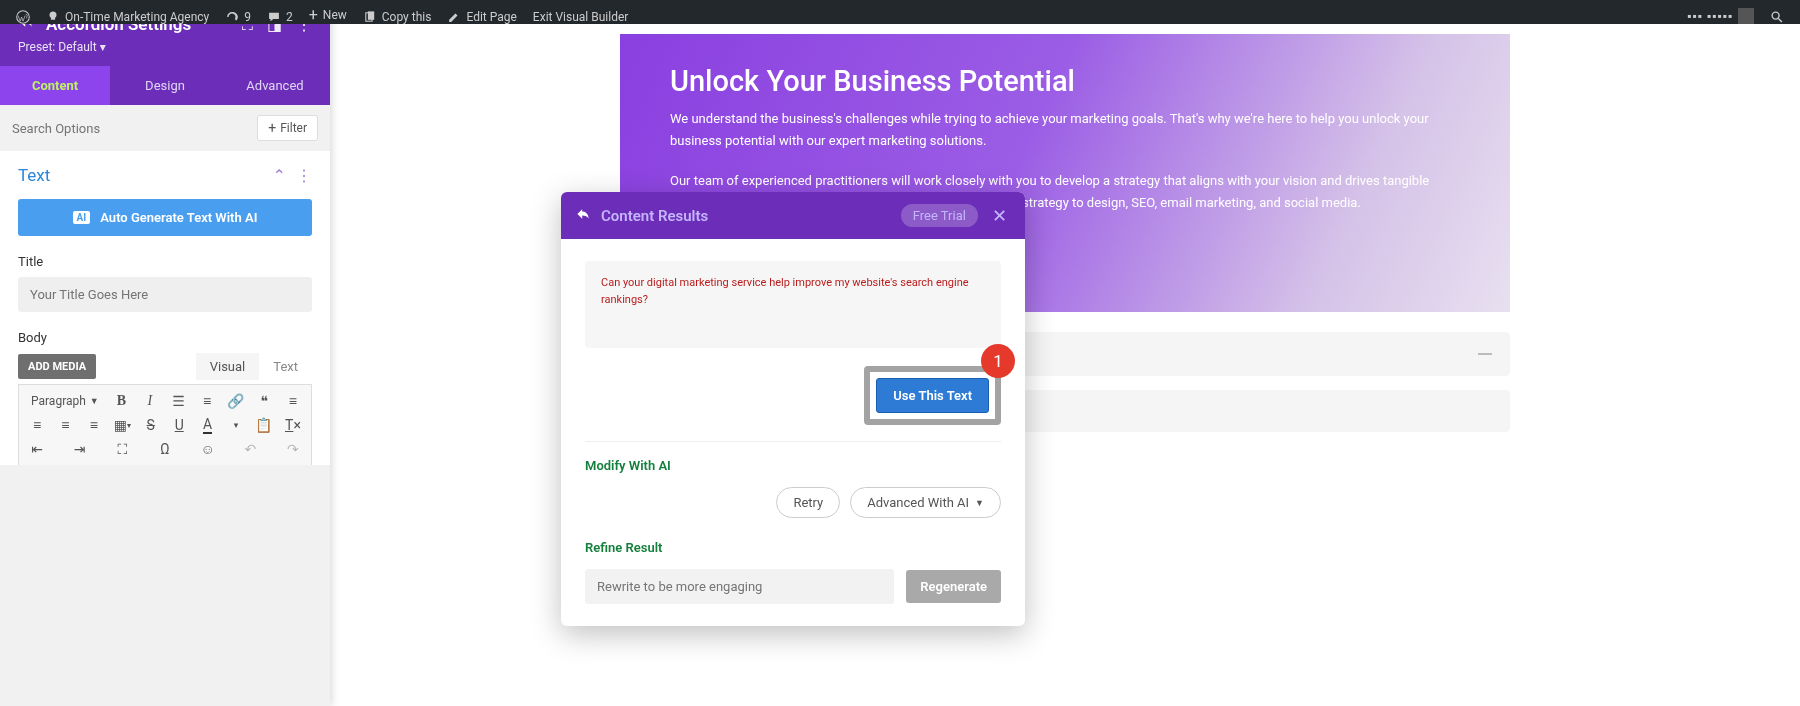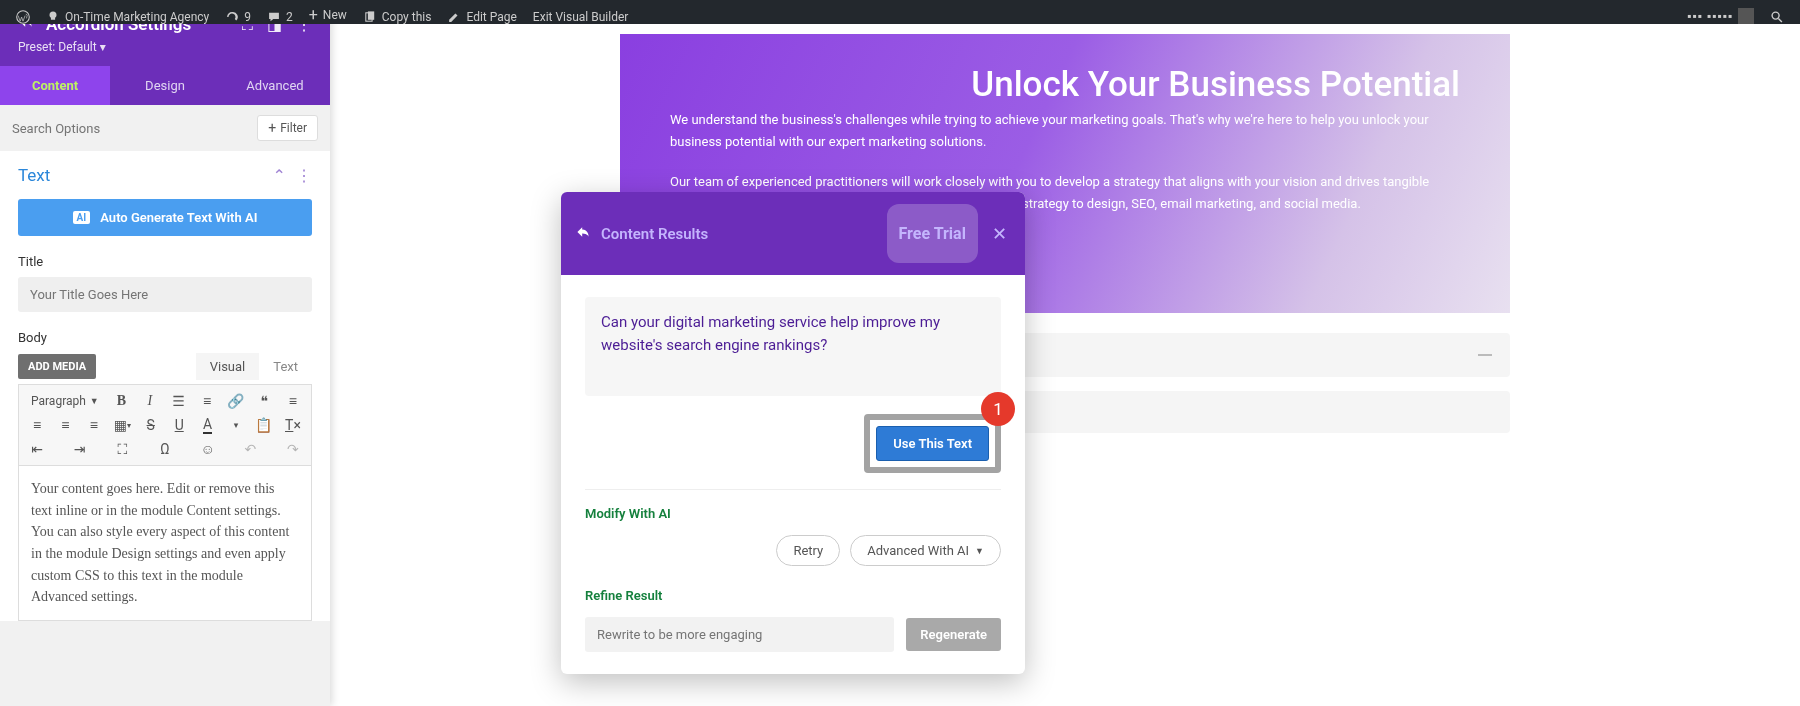--- a/index.html
+++ b/index.html
@@ -46,35 +46,35 @@
 
 .toolbar { border: 1px solid #ddd; border-bottom: none; background: #f7f7f7; padding: 6px 8px; display: flex; flex-wrap: wrap; gap: 4px 8px; align-items: center; margin-top: 4px; justify-content: space-between; }
 .tb { width: 20px; height: 20px; display: flex; align-items: center; justify-content: center; color: #555; font-size: 14px; cursor: pointer; }
 .tb.sel { width: auto; padding: 0 4px; font-size: 12px; gap: 4px; }
 
 .editor { border: 1px solid #ddd; background: #fff; padding: 12px; font-family: Georgia, serif; font-size: 14px; line-height: 1.55; color: #555; min-height: 140px; }
 
 
 .canvas { position: fixed; top: 24px; left: 330px; right: 0; bottom: 0; background: #fff; overflow: auto; }
 .hero { margin: 10px auto 0; max-width: 890px; background: linear-gradient(115deg, #8a3fe0 0%, #9b5de5 45%, #d5c2e8 80%, #e8e0f0 100%); color: #fff; padding: 30px 50px 40px; }
-.hero h1 { text-align: right; font-size: 35px; font-weight: 500; margin-bottom: 4px; }
+.hero h1 { text-align: left; font-size: 29px; font-weight: 500; margin-bottom: 10px; }
 .hero p { font-size: 13px; line-height: 1.7; margin-bottom: 18px; }
 
 .acc-rows { max-width: 890px; margin: 20px auto; }
 .acc-row { background: #f5f5f5; border-radius: 4px; padding: 14px 18px; margin-bottom: 14px; display: flex; align-items: center; color: #888; font-size: 14px; }
 .acc-row .dash { margin-left: auto; width: 14px; height: 2px; background: #bbb; }
 
 
 .modal { position: fixed; top: 192px; left: 561px; width: 464px; background: #fff; border-radius: 6px; box-shadow: 0 8px 30px rgba(0,0,0,0.25); z-index: 60; overflow: hidden; }
 .modal-head { background: #6c2eb9; color: #c4b5fd; padding: 12px 14px; display: flex; align-items: center; gap: 10px; }
 .modal-head .mtitle { font-size: 15px; font-weight: 600; flex: 1; }
-.free-trial { background: rgba(255,255,255,0.22); padding: 20px 12px; border-radius: 12px; font-size: 16px; font-weight: 700; }
+.free-trial { background: rgba(255,255,255,0.22); padding: 4px 12px; border-radius: 12px; font-size: 13px; font-weight: 400; }
 .modal-head .close { font-size: 18px; cursor: pointer; padding: 0 4px; }
 .modal-body { padding: 22px 24px; }
-.result-box { background: #f6f6f6; border-radius: 4px; padding: 14px 16px 40px; font-size: 15px; color: #4c1d95; line-height: 1.5; margin-bottom: 18px; }
+.result-box { background: #f6f6f6; border-radius: 4px; padding: 14px 16px 40px; font-size: 11px; color: #b91c1c; line-height: 1.5; margin-bottom: 18px; }
 .use-row { display: flex; justify-content: flex-end; margin-bottom: 16px; position: relative; }
 .use-frame { border: 6px solid #a3a3a3; border-radius: 4px; padding: 6px; }
 .use-btn { background: #2e7bd6; color: #fff; border: 1px solid #1a5faf; padding: 9px 16px; font-size: 13px; font-weight: 600; border-radius: 3px; cursor: pointer; }
 .num-badge { position: absolute; top: -22px; right: -14px; width: 34px; height: 34px; border-radius: 50%; background: #e5392b; color: #fff; display: flex; align-items: center; justify-content: center; font-size: 17px; }
 .divider { border-top: 1px solid #eee; margin: 0 0 16px; }
 .mod-label { font-size: 13px; color: #15803d; font-weight: 600; margin-bottom: 14px; }
 .mod-actions { display: flex; gap: 10px; justify-content: flex-end; margin-bottom: 22px; }
 .pill { border: 1px solid #ccc; background: #fff; border-radius: 18px; padding: 7px 16px; font-size: 13px; color: #555; cursor: pointer; display: flex; align-items: center; gap: 6px; }
 .refine-row { display: flex; gap: 12px; align-items: center; }
 .refine-row input { flex: 1; background: #f2f2f2; border: none; border-radius: 3px; padding: 10px 12px; font-size: 13px; color: #888; }
@@ -221,21 +221,20 @@
         <span class="tb">📋</span>
         <span class="tb"><u>T</u>×</span>
         <span class="tb">⇤</span>
         <span class="tb">⇥</span>
         <span class="tb">⛶</span>
         <span class="tb">Ω</span>
         <span class="tb">☺</span>
         <span class="tb" style="opacity:.4;">↶</span>
         <span class="tb" style="opacity:.4;">↷</span>
       </div>
-      <div class="editor">Your content goes here. Edit or remove this text inline or in the module Content settings. You can also style every aspect of this content in the module Design settings and even apply custom CSS to this text in the module Advanced settings.</div>
     </div>
   </div>
 </div>
 
 <div class="canvas">
   <div class="hero">
     <h1>Unlock Your Business Potential</h1>
     <p>We understand the business's challenges while trying to achieve your marketing goals. That's why we're here to help you unlock your business potential with our expert marketing solutions.</p>
     <p>Our team of experienced practitioners will work closely with you to develop a strategy that aligns with your vision and drives tangible results. We've covered everything from analytics and content strategy to design, SEO, email marketing, and social media.</p>
     <p><span style="visibility:hidden;">Looking to grow? Get in touc</span><span>h us today!</span></p>

